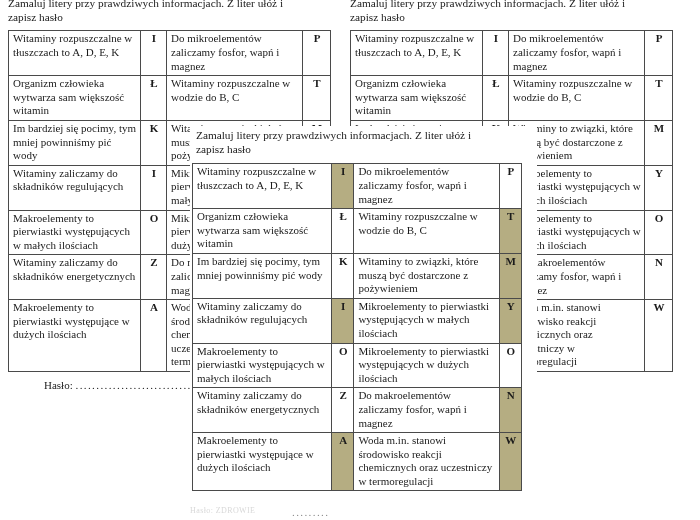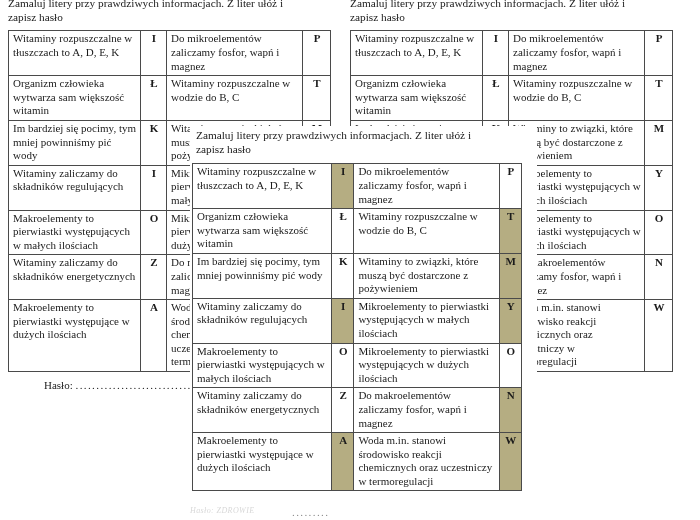--- a/index.html
+++ b/index.html
@@ -90,21 +90,20 @@
     color: #8a8a8a;
   }
 
   .ghost-bottom {
     position: absolute;
     left: 190px;
     top: 506px;
     font-size: 8px;
     color: #d8d8d8;
     letter-spacing: 0.4px;
-    font-style: italic;
   }
 </style>
 </head>
 <body>
 
 <div class="layer" id="layerA">
   <div class="instr"><span>Zamaluj litery przy prawdziwych informacjach. Z liter ułóż i</span>
 <span>zapisz hasło</span></div>
 
   <table class="q">

